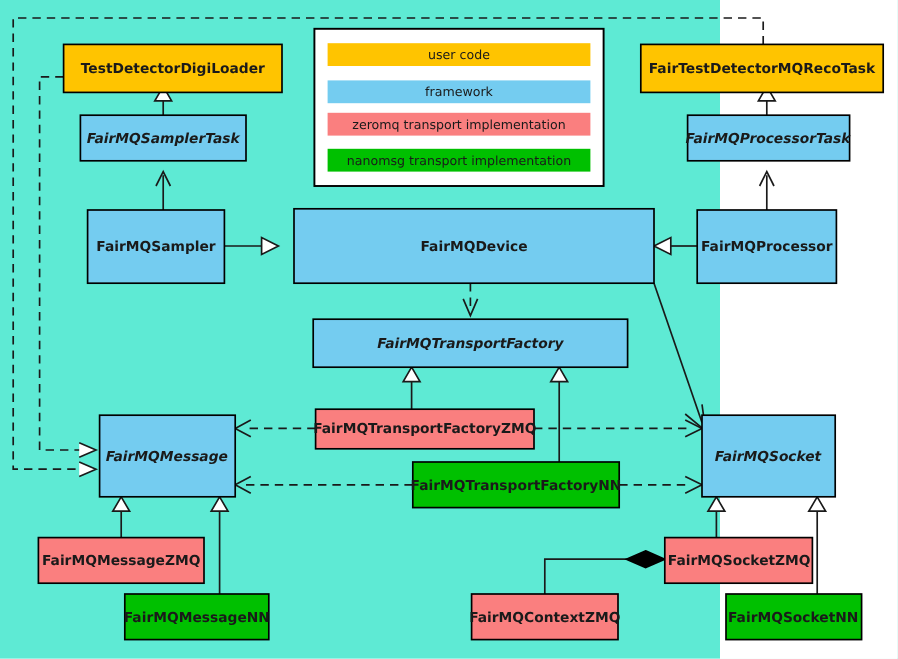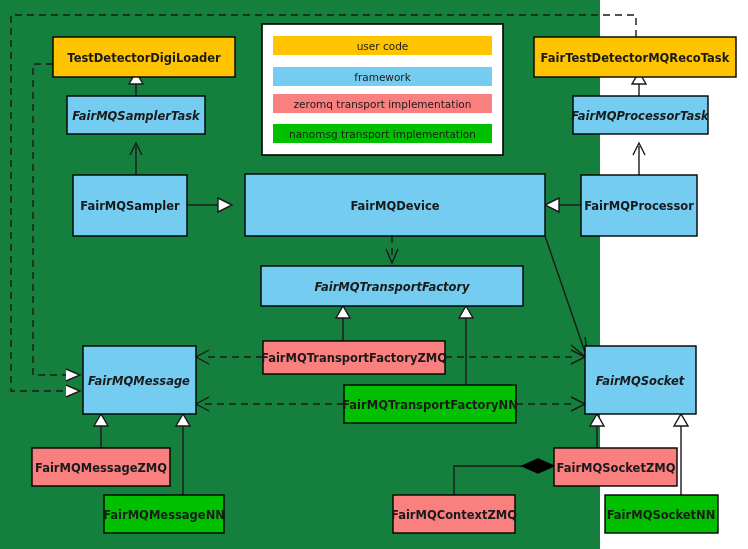--- a/index.html
+++ b/index.html
@@ -1,18 +1,18 @@
 <!DOCTYPE html>
 <html><head>
 <meta charset="utf-8">
 <style>
   html,body{margin:0;padding:0;background:#ffffff;}
   body{width:748px;height:549px;overflow:hidden;
        font-family:"DejaVu Sans","Liberation Sans",sans-serif;}
-  #diagram{position:relative;width:600px;height:549px;background:#15803d;}
+  #diagram{position:relative;width:600px;height:549px;background:#5eead4;}
   svg{position:absolute;left:0;top:0;width:748px;height:549px;}
   .node-label{font-weight:bold;font-size:11.5px;fill:#1a1a1a;
               dominant-baseline:middle;text-anchor:middle;}
   .node-label.italic{font-style:italic;}
   .legend-label{font-size:10.5px;fill:#1a1a1a;
                 dominant-baseline:middle;text-anchor:middle;font-weight:normal;}
   .box{stroke:#000000;stroke-width:1.4;}
   .legend-frame{fill:#ffffff;stroke:#000000;stroke-width:1.6;}
   .edge{stroke:#1a1a1a;stroke-width:1.4;fill:none;}
   .edge.dashed{stroke-dasharray:7,5;}

